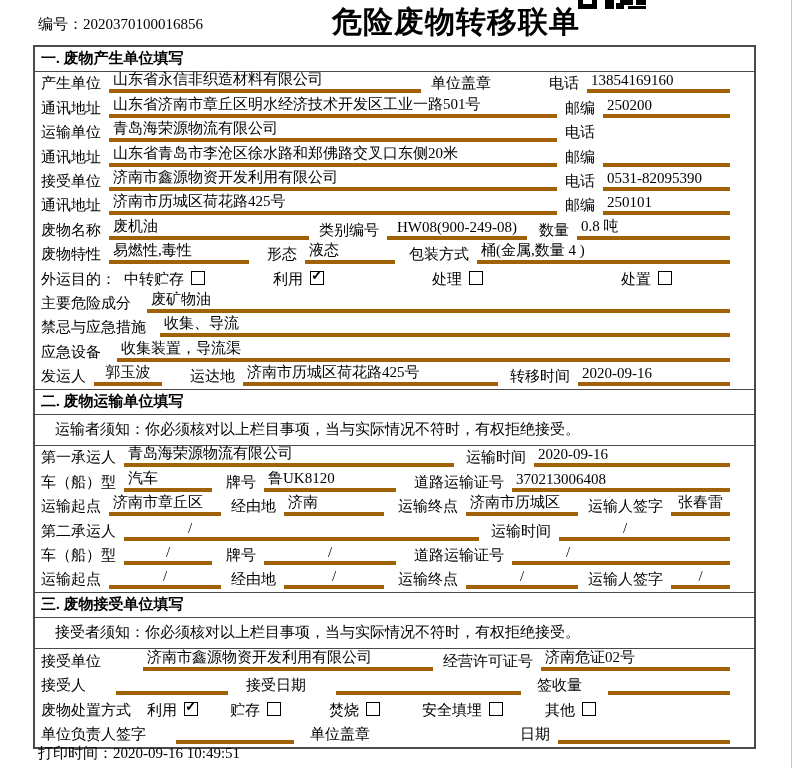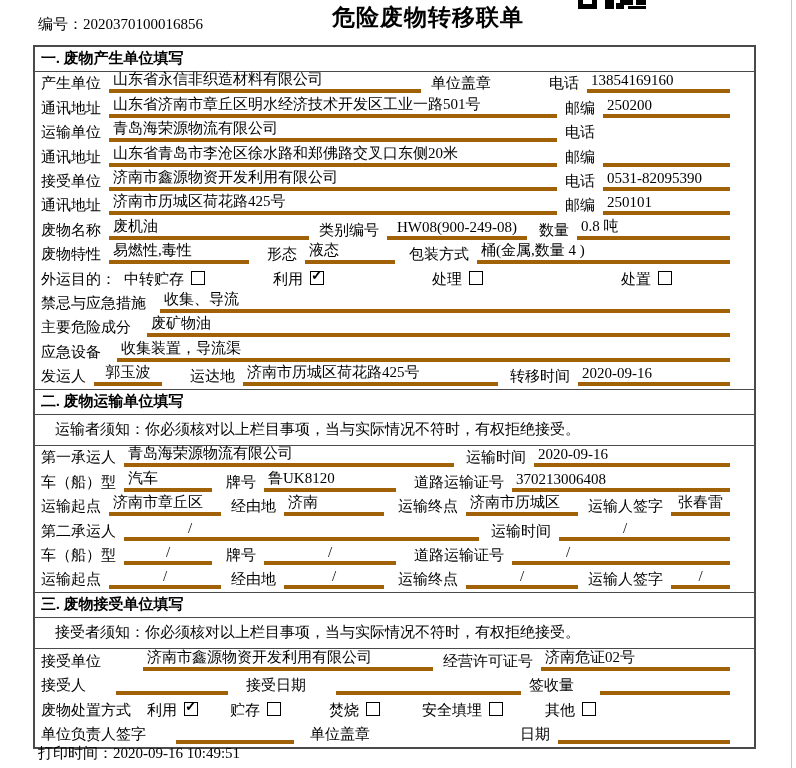--- a/index.html
+++ b/index.html
@@ -7,21 +7,21 @@
     width:796px; height:768px; position:relative; overflow:hidden;
     background:#ffffff; color:#000;
     font-family:"Liberation Serif","DejaVu Serif",serif;
     font-size:15px;
   }
   .page-edge { position:absolute; top:0; bottom:0; right:4px; width:1px; background:#c8c8c8; }
 
   
   .hdr { position:relative; height:45px; }
   .doc-number { position:absolute; left:38px; top:15px; white-space:nowrap; }
-  .doc-title { position:absolute; left:332px; top:2px; font-size:23px; font-weight:bold; letter-spacing:1px; white-space:nowrap; }
+  .doc-title { position:absolute; left:332px; top:2px; font-size:30px; font-weight:bold; letter-spacing:1px; white-space:nowrap; }
   .qr-frag { position:absolute; left:578px; top:0; }
 
   
   .form-table { position:absolute; left:33px; top:45px; width:723px; border:2px solid #4a4a4a; background:#fff; box-sizing:border-box; }
   .sec-hdr { font-weight:bold; padding:2px 6px 3px 6px; border-bottom:1.5px solid #4a4a4a; }
   .sec-hdr.bt { border-top:1.5px solid #4a4a4a; }
   .note-row { padding:5px 6px 6px 20px; border-bottom:1.5px solid #4a4a4a; }
 
   .row { display:flex; align-items:flex-end; height:24.4px; padding:0 24px 3px 6px; box-sizing:border-box; }
   .lbl { white-space:nowrap; margin-right:8px; flex:none; }
@@ -122,27 +122,27 @@
 
   <div class="row">
     <span class="lbl">外运目的：</span>
     <span class="opt"><span>中转贮存</span><span class="cb"></span></span>
     <span class="opt" style="margin-left:68px"><span>利用</span><span class="cb checked"></span></span>
     <span class="opt" style="margin-left:108px"><span>处理</span><span class="cb"></span></span>
     <span class="opt" style="margin-left:138px"><span>处置</span><span class="cb"></span></span>
   </div>
 
   <div class="row">
+    <span class="lbl" style="margin-right:16px">主要危险成分</span>
+    <span class="val fill">废矿物油</span>
+  </div>
+
+  <div class="row">
     <span class="lbl" style="margin-right:14px">禁忌与应急措施</span>
     <span class="val fill">收集、导流</span>
-  </div>
-
-  <div class="row">
-    <span class="lbl" style="margin-right:16px">主要危险成分</span>
-    <span class="val fill">废矿物油</span>
   </div>
 
   <div class="row">
     <span class="lbl" style="margin-right:16px">应急设备</span>
     <span class="val fill">收集装置，导流渠</span>
   </div>
 
   <div class="row">
     <span class="lbl">发运人</span>
     <span class="val ctr" style="width:68px">郭玉波</span>
@@ -217,21 +217,21 @@
     <span class="val" style="width:290px">济南市鑫源物资开发利用有限公司</span>
     <span class="lbl" style="margin-left:10px">经营许可证号</span>
     <span class="val fill">济南危证02号</span>
   </div>
 
   <div class="row">
     <span class="lbl">接受人</span>
     <span class="val" style="width:112px;margin-left:22px"></span>
     <span class="lbl" style="margin-left:18px">接受日期</span>
     <span class="val" style="width:185px;margin-left:22px"></span>
-    <span class="lbl" style="margin-left:8px">签收量</span>
+    <span class="lbl" style="margin-left:16px">签收量</span>
     <span class="val fill" style="margin-left:18px"></span>
   </div>
 
   <div class="row">
     <span class="lbl">废物处置方式</span>
     <span class="opt" style="margin-left:8px"><span>利用</span><span class="cb checked"></span></span>
     <span class="opt" style="margin-left:32px"><span>贮存</span><span class="cb"></span></span>
     <span class="opt" style="margin-left:48px"><span>焚烧</span><span class="cb"></span></span>
     <span class="opt" style="margin-left:42px"><span>安全填埋</span><span class="cb"></span></span>
     <span class="opt" style="margin-left:42px"><span>其他</span><span class="cb"></span></span>

